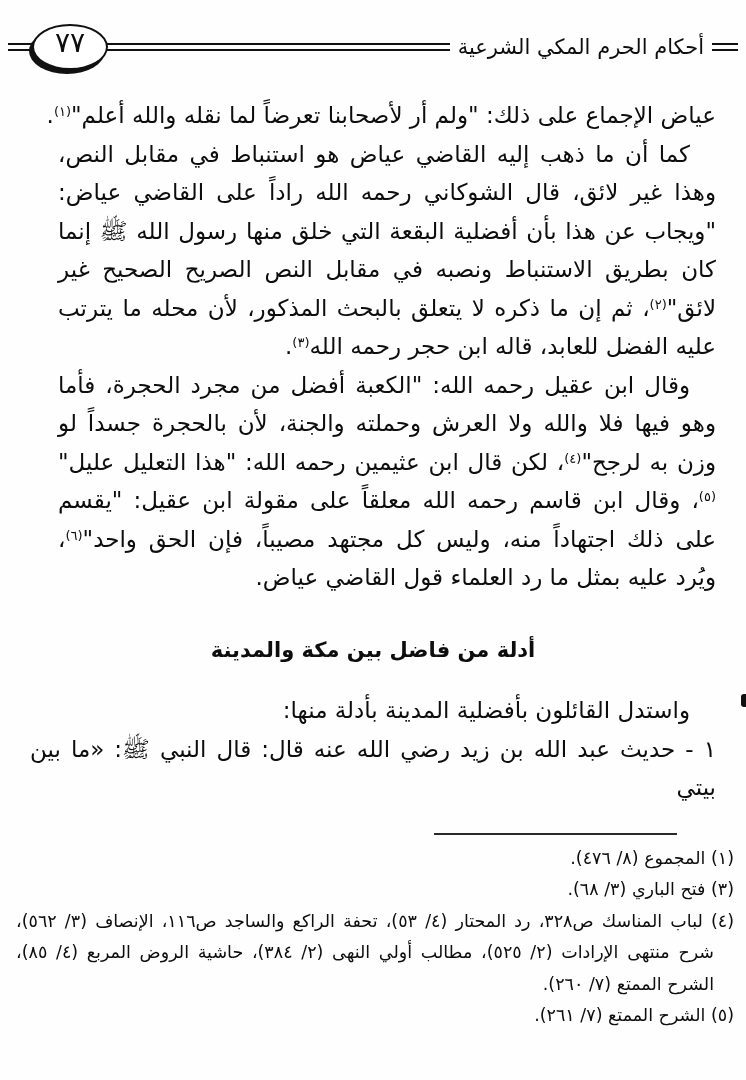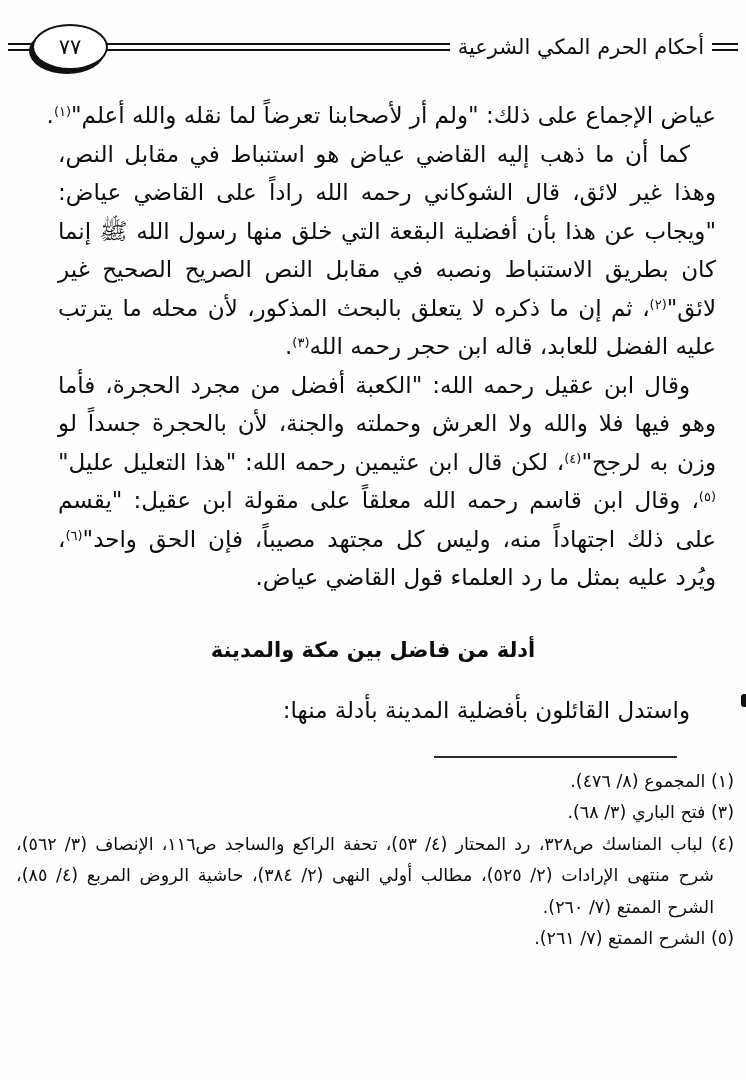--- a/index.html
+++ b/index.html
@@ -29,22 +29,22 @@
   .hdr-title {
     font-weight: normal; font-size: 21px; letter-spacing: -0.5px;
     white-space: nowrap; padding: 0 8px;
   }
   .oval {
     flex: 0 0 auto;
     width: 76px; height: 46px;
     border: 2.5px solid #111; border-radius: 50%;
     background: #fff;
     box-shadow: -3px 4px 0 0 #111;
-    display: flex; align-items: center; justify-content: center;
-    font-size: 21px; margin: 0 -2px; z-index: 2;
+    display: flex; justify-content: center;
+    font-size: 28px; margin: 0 -2px; z-index: 2;
   }
   
   .bodytext {
     padding: 0 30px; margin-top: 24px;
     font-size: 23px; line-height: 38.5px;
     text-align: justify;
   }
   .p { margin: 0; }
   .ind { text-indent: 26px; margin-left: 28px; }
   .ind2 { text-indent: 56px; }
@@ -92,20 +92,21 @@
   </header>
 
   <main class="bodytext">
     <p class="p"><span>عياض الإجماع على ذلك: "ولم أر لأصحابنا تعرضاً لما نقله والله أعلم"</span><sup>(١)</sup><span>.</span></p>
     <p class="p ind"><span>كما أن ما ذهب إليه القاضي عياض هو استنباط في مقابل النص، وهذا غير لائق، قال الشوكاني رحمه الله راداً على القاضي عياض: "ويجاب عن هذا بأن أفضلية البقعة التي خلق منها رسول الله ﷺ إنما كان بطريق الاستنباط ونصبه في مقابل النص الصريح الصحيح غير لائق"</span><sup>(٢)</sup><span>، ثم إن ما ذكره لا يتعلق بالبحث المذكور، لأن محله ما يترتب عليه الفضل للعابد، قاله ابن حجر رحمه الله</span><sup>(٣)</sup><span>.</span></p>
     <p class="p ind"><span>وقال ابن عقيل رحمه الله: "الكعبة أفضل من مجرد الحجرة، فأما وهو فيها فلا والله ولا العرش وحملته والجنة، لأن بالحجرة جسداً لو وزن به لرجح"</span><sup>(٤)</sup><span>، لكن قال ابن عثيمين رحمه الله: "هذا التعليل عليل"</span><sup>(٥)</sup><span>، وقال ابن قاسم رحمه الله معلقاً على مقولة ابن عقيل: "يقسم على ذلك اجتهاداً منه، وليس كل مجتهد مصيباً، فإن الحق واحد"</span><sup>(٦)</sup><span>، ويُرد عليه بمثل ما رد العلماء قول القاضي عياض.</span></p>
 
     <h2 class="section-heading">أدلة من فاضل بين مكة والمدينة</h2>
 
     <p class="p ind"><span>واستدل القائلون بأفضلية المدينة بأدلة منها:</span></p>
+    <p class="p"><span>١ - حديث عبد الله بن زيد رضي الله عنه قال: قال النبي ﷺ: «ما بين بيتي</span></p>
   </main>
 
   <div class="fn-sep"></div>
 
   <footer class="footnotes">
     <p class="fn">(١) المجموع (٨/ ٤٧٦).</p>
     <p class="fn">(٣) فتح الباري (٣/ ٦٨).</p>
     <p class="fn">(٤) لباب المناسك ص٣٢٨، رد المحتار (٤/ ٥٣)، تحفة الراكع والساجد ص١١٦، الإنصاف (٣/ ٥٦٢)، شرح منتهى الإرادات (٢/ ٥٢٥)، مطالب أولي النهى (٢/ ٣٨٤)، حاشية الروض المربع (٤/ ٨٥)، الشرح الممتع (٧/ ٢٦٠).</p>
     <p class="fn">(٥) الشرح الممتع (٧/ ٢٦١).</p>
 

